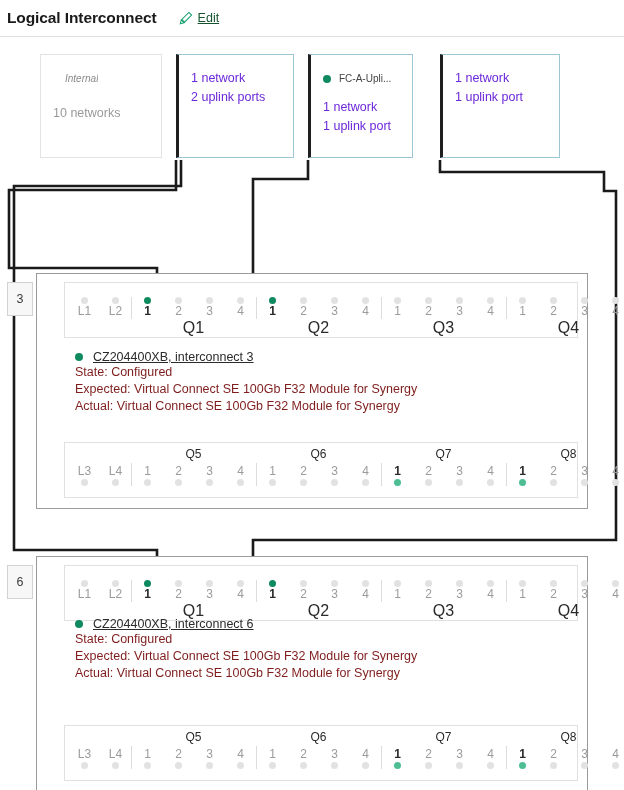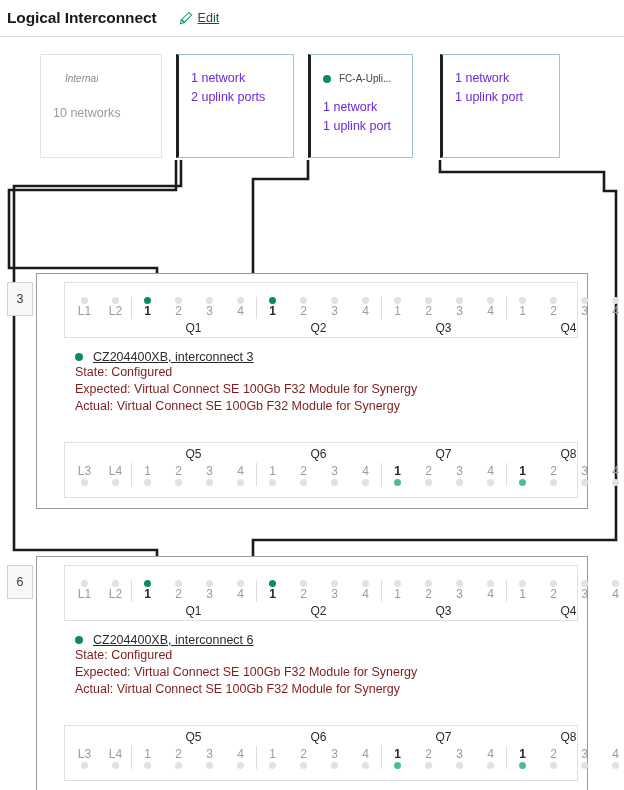--- a/index.html
+++ b/index.html
@@ -104,34 +104,34 @@
   .plabel{font-size:12px;color:#9b9b9b;line-height:15px;}
   .port.active .pdot{background:#0f8a5f;}
   .port.active .plabel{color:#2a2a2a;font-weight:bold;}
   .port.active-light .pdot{background:#4dbd94;}
   .port.active-light .plabel{color:#2a2a2a;font-weight:bold;}
 
   
   .frame-top .port-strip{flex-direction:row;align-items:flex-end;padding-top:6px;}
   .frame-top .gwrap{display:flex;flex-direction:column;}
   .frame-top .gcaption{
-    text-align:center;font-size:12px;color:#2a2a2a;line-height:18px;
+    text-align:center;font-size:16px;color:#2a2a2a;line-height:18px;
   }
   .frame-bot .gwrap{display:flex;flex-direction:column;}
   .frame-bot .gcaption{
     text-align:center;font-size:12px;color:#2a2a2a;line-height:17px;
   }
   .frame-bot .port-strip{flex-direction:row;align-items:flex-start;padding-top:3px;}
   .frame-bot .port{flex-direction:column-reverse;}
   .frame-bot .port .plabel{line-height:16px;}
 
   
   .text-block{position:absolute;left:38px;}
   .module-3 .text-block{top:76px;}
-  .module-6 .text-block{top:76px;}
+  .module-6 .text-block{top:60px;}
   .serial-row{display:flex;align-items:center;gap:10px;}
   .serial-dot{width:8px;height:8px;border-radius:50%;background:#0f8a5f;flex:none;}
   .serial-link{
     font-size:12.5px;color:#2b2b2b;text-decoration:underline;cursor:pointer;
   }
   .tline{font-size:12.5px;color:#7f1d1d;line-height:17px;}
 </style>
 </head>
 <body>
 

